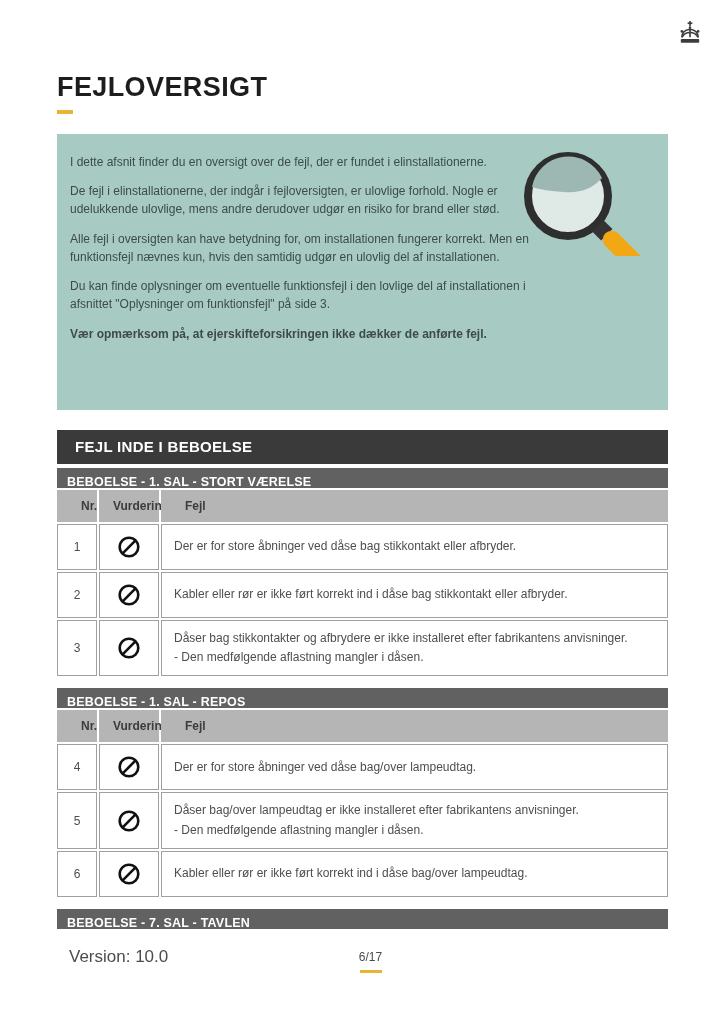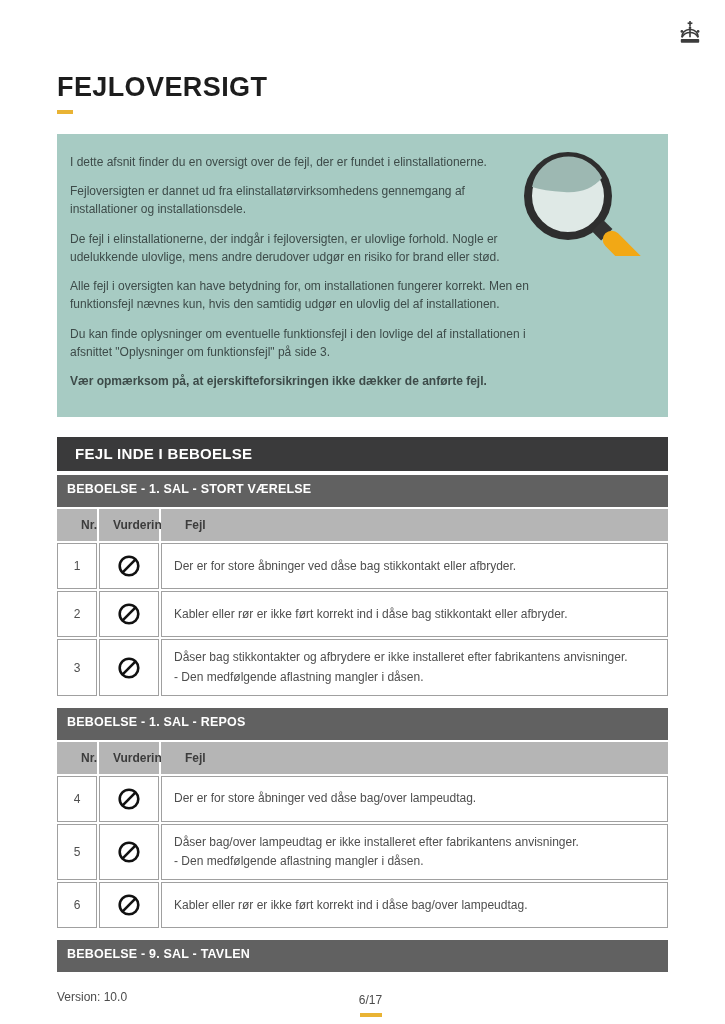--- a/index.html
+++ b/index.html
@@ -43,21 +43,21 @@
   
   .main-header {
     margin-top: 20px;
     width: 611px; height: 34px; line-height: 34px;
     color: #ffffff; font-size: 15px; font-weight: bold; letter-spacing: 0.3px;
     padding-left: 18px;
   }
   .tbl-block { width: 611px; margin-top: 4px; }
   .tbl-block + .tbl-block { margin-top: 12px; }
   .sub-header {
-    height: 32px; line-height: 28px;
+    height: 20px; line-height: 28px;
     color: #ffffff; font-size: 12.5px; font-weight: bold; letter-spacing: 0.2px;
     padding-left: 10px;
   }
   .col-row {
     margin-top: 2px;
     display: grid; grid-template-columns: 40px 60px 1fr; column-gap: 2px;
     height: 32px;
   }
   .col-cell {
     display: flex; align-items: center;
@@ -80,21 +80,21 @@
     justify-content: flex-start; text-align: left;
     padding: 8px 12px; white-space: pre-line; line-height: 1.6;
   }
   .prohibit-icon { width: 24px; height: 24px; display: block; }
 
   
   .footer {
     margin-top: 18px;
     position: relative; width: 611px; height: 30px;
   }
-  .version { position: absolute; left: 0; top: 0; font-size: 12px; color: #4c4c4c; }
+  .version { position: absolute; left: 12px; top: 0; font-size: 17px; color: #4c4c4c; }
   .page-num { position: absolute; left: 16px; right: 0; top: 0; text-align: center; }
   .page-num .num { font-size: 12px; color: #4c4c4c; }
   .page-dash { width: 22px; height: 3.5px; margin: 5px auto 0 auto; }
 </style>
 </head>
 <body>
 
 <div class="page">
 
   <svg class="crown" viewBox="0 0 24 24" aria-hidden="true">
@@ -112,22 +112,20 @@
       <rect x="3.5" y="17.5" width="17" height="3.4" rx="0.8"></rect>
     </g>
   </svg>
 
   <h1 class="doc-title">FEJLOVERSIGT</h1>
   <div class="title-dash" style="background:#e9b334;"></div>
 
   <div class="intro-box" style="background:#a7cbc3; color:#3d4b49;">
     <div id="intro-paragraphs">
         <p>I dette afsnit finder du en oversigt over de fejl, der er fundet i elinstallationerne.</p>
-        <p>Fejloversigten er dannet ud fra elinstallatørvirksomhedens gennemgang af
-installationer og installationsdele.</p>
         <p>De fejl i elinstallationerne, der indgår i fejloversigten, er ulovlige forhold. Nogle er
 udelukkende ulovlige, mens andre derudover udgør en risiko for brand eller stød.</p>
         <p>Alle fejl i oversigten kan have betydning for, om installationen fungerer korrekt. Men en
 funktionsfejl nævnes kun, hvis den samtidig udgør en ulovlig del af installationen.</p>
         <p>Du kan finde oplysninger om eventuelle funktionsfejl i den lovlige del af installationen i
 afsnittet "Oplysninger om funktionsfejl" på side 3.</p>
         <p class="bold">Vær opmærksom på, at ejerskifteforsikringen ikke dækker de anførte fejl.</p>
       </div>
     <svg class="magnifier" viewBox="0 0 150 112" aria-hidden="true">
       <circle cx="64" cy="52" r="40" fill="#dfe9e6" stroke="#2e2e2e" stroke-width="8"></circle>
@@ -214,21 +212,21 @@
           <div class="cell">
             <svg viewBox="0 0 24 24" class="prohibit-icon">
               <circle cx="12" cy="12" r="9.3" fill="none" stroke="#111" stroke-width="2.6"></circle>
               <line x1="5.2" y1="18.8" x2="18.8" y2="5.2" stroke="#111" stroke-width="2.6"></line>
             </svg>
           </div>
           <div class="cell fejl">Kabler eller rør er ikke ført korrekt ind i dåse bag/over lampeudtag.</div>
         </div>
       </div>
       <div class="tbl-block">
-        <div class="sub-header" style="background: rgb(97, 97, 97);">BEBOELSE - 9. SAL - TAVLEN</div>
+        <div class="sub-header" style="background: rgb(97, 97, 97);">BEBOELSE - 7. SAL - TAVLEN</div>
       </div>
     </div>
 
   <div class="footer">
     <span class="version">Version: 10.0</span>
     <div class="page-num">
       <span class="num">6/17</span>
       <div class="page-dash" style="background:#e9b334;"></div>
     </div>
   </div>

